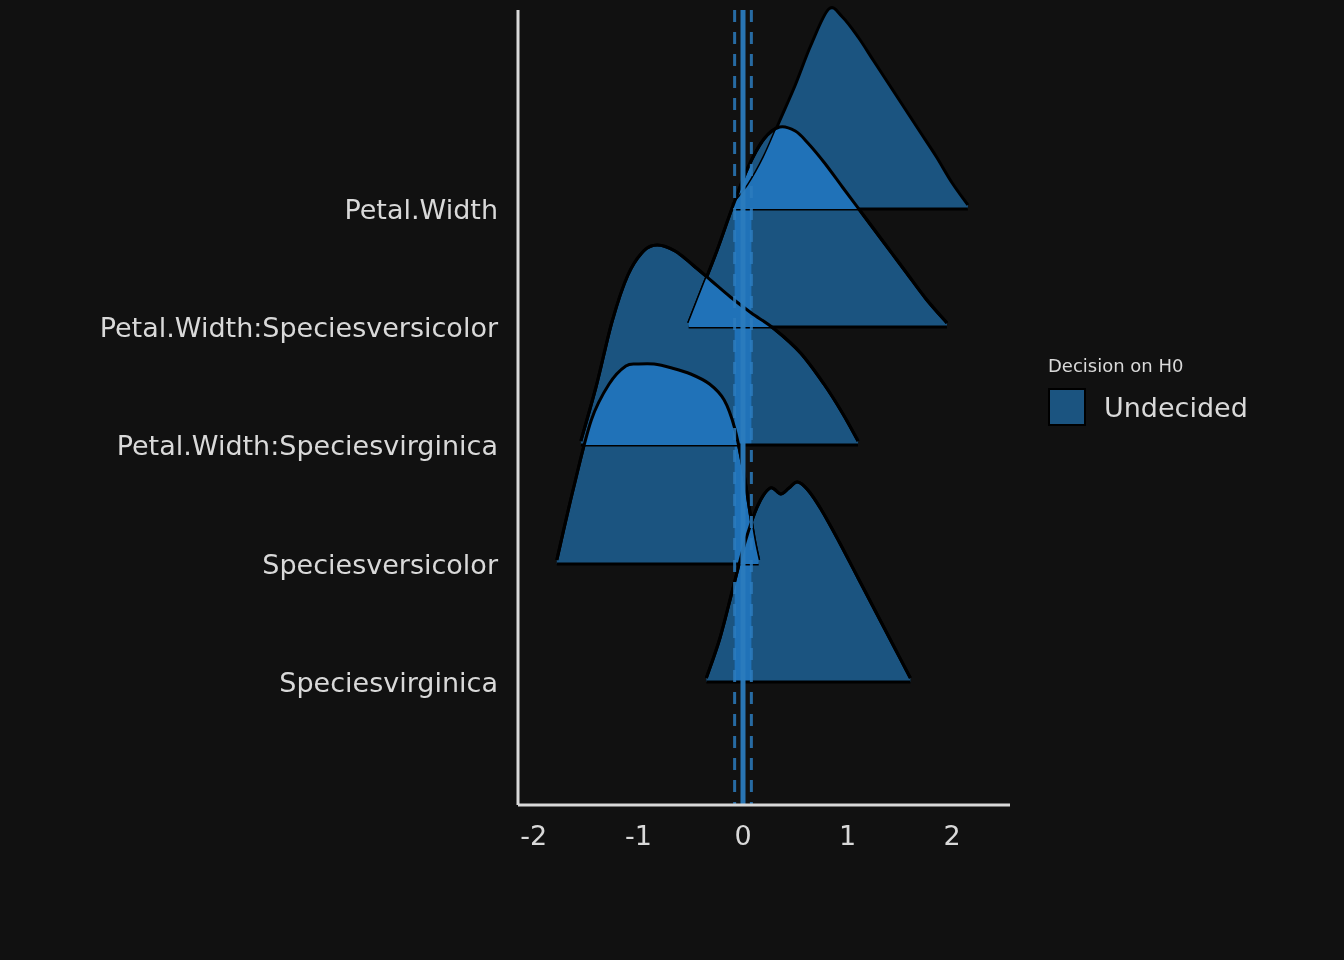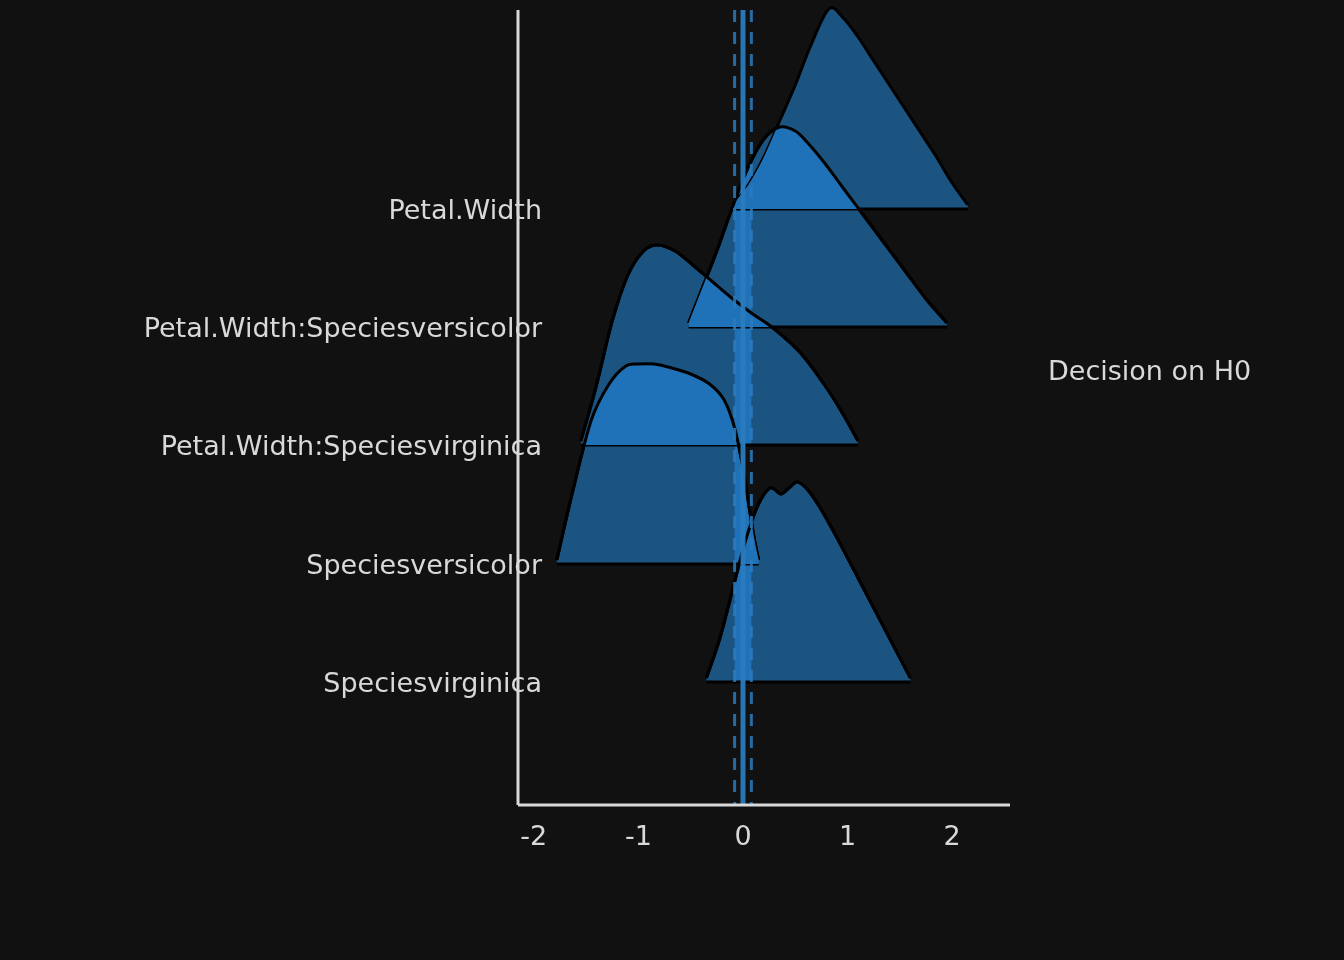--- a/index.html
+++ b/index.html
@@ -27,21 +27,20 @@
     right: 0;
     transform: translateY(-50%);
     width: 100%;
   }
   #ylabels {
     position: absolute;
     left: 0;
     top: 0;
     width: 498px;
     height: 776px;
-    padding-left: 44px;
   }
   .xtick {
     position: absolute;
     color: #d9d9d9;
     font-size: 27px;
     transform: translateX(-50%);
     top: 820px;
     font-family: "DejaVu Sans", sans-serif;
   }
   #xcaption {
@@ -55,21 +54,21 @@
     font-family: "DejaVu Sans", sans-serif;
   }
   #legend {
     position: absolute;
     left: 1048px;
     top: 355px;
     width: 290px;
   }
   #legend-title {
     color: #d9d9d9;
-    font-size: 27px;
+    font-size: 18px;
     white-space: nowrap;
     margin-bottom: 12px;
     font-family: "DejaVu Sans", sans-serif;
   }
   .legend-row {
     display: flex;
     align-items: center;
     gap: 18px;
   }
   .legend-swatch {
@@ -187,15 +186,21 @@
       <div class="xtick" style="left: 533.8px;">-2</div>
       <div class="xtick" style="left: 638.4px;">-1</div>
       <div class="xtick" style="left: 743px;">0</div>
       <div class="xtick" style="left: 847.6px;">1</div>
       <div class="xtick" style="left: 952.2px;">2</div>
     </div>
 
 
   <div id="legend">
     <div id="legend-title">Decision on H0</div>
+    <div id="legend-items">
+        <div class="legend-row">
+          <span class="legend-swatch" style="background: rgb(27, 84, 128);"></span>
+          <span class="legend-label">Undecided</span>
+        </div>
+      </div>
   </div>
 
 </div>
 
 </body></html>

